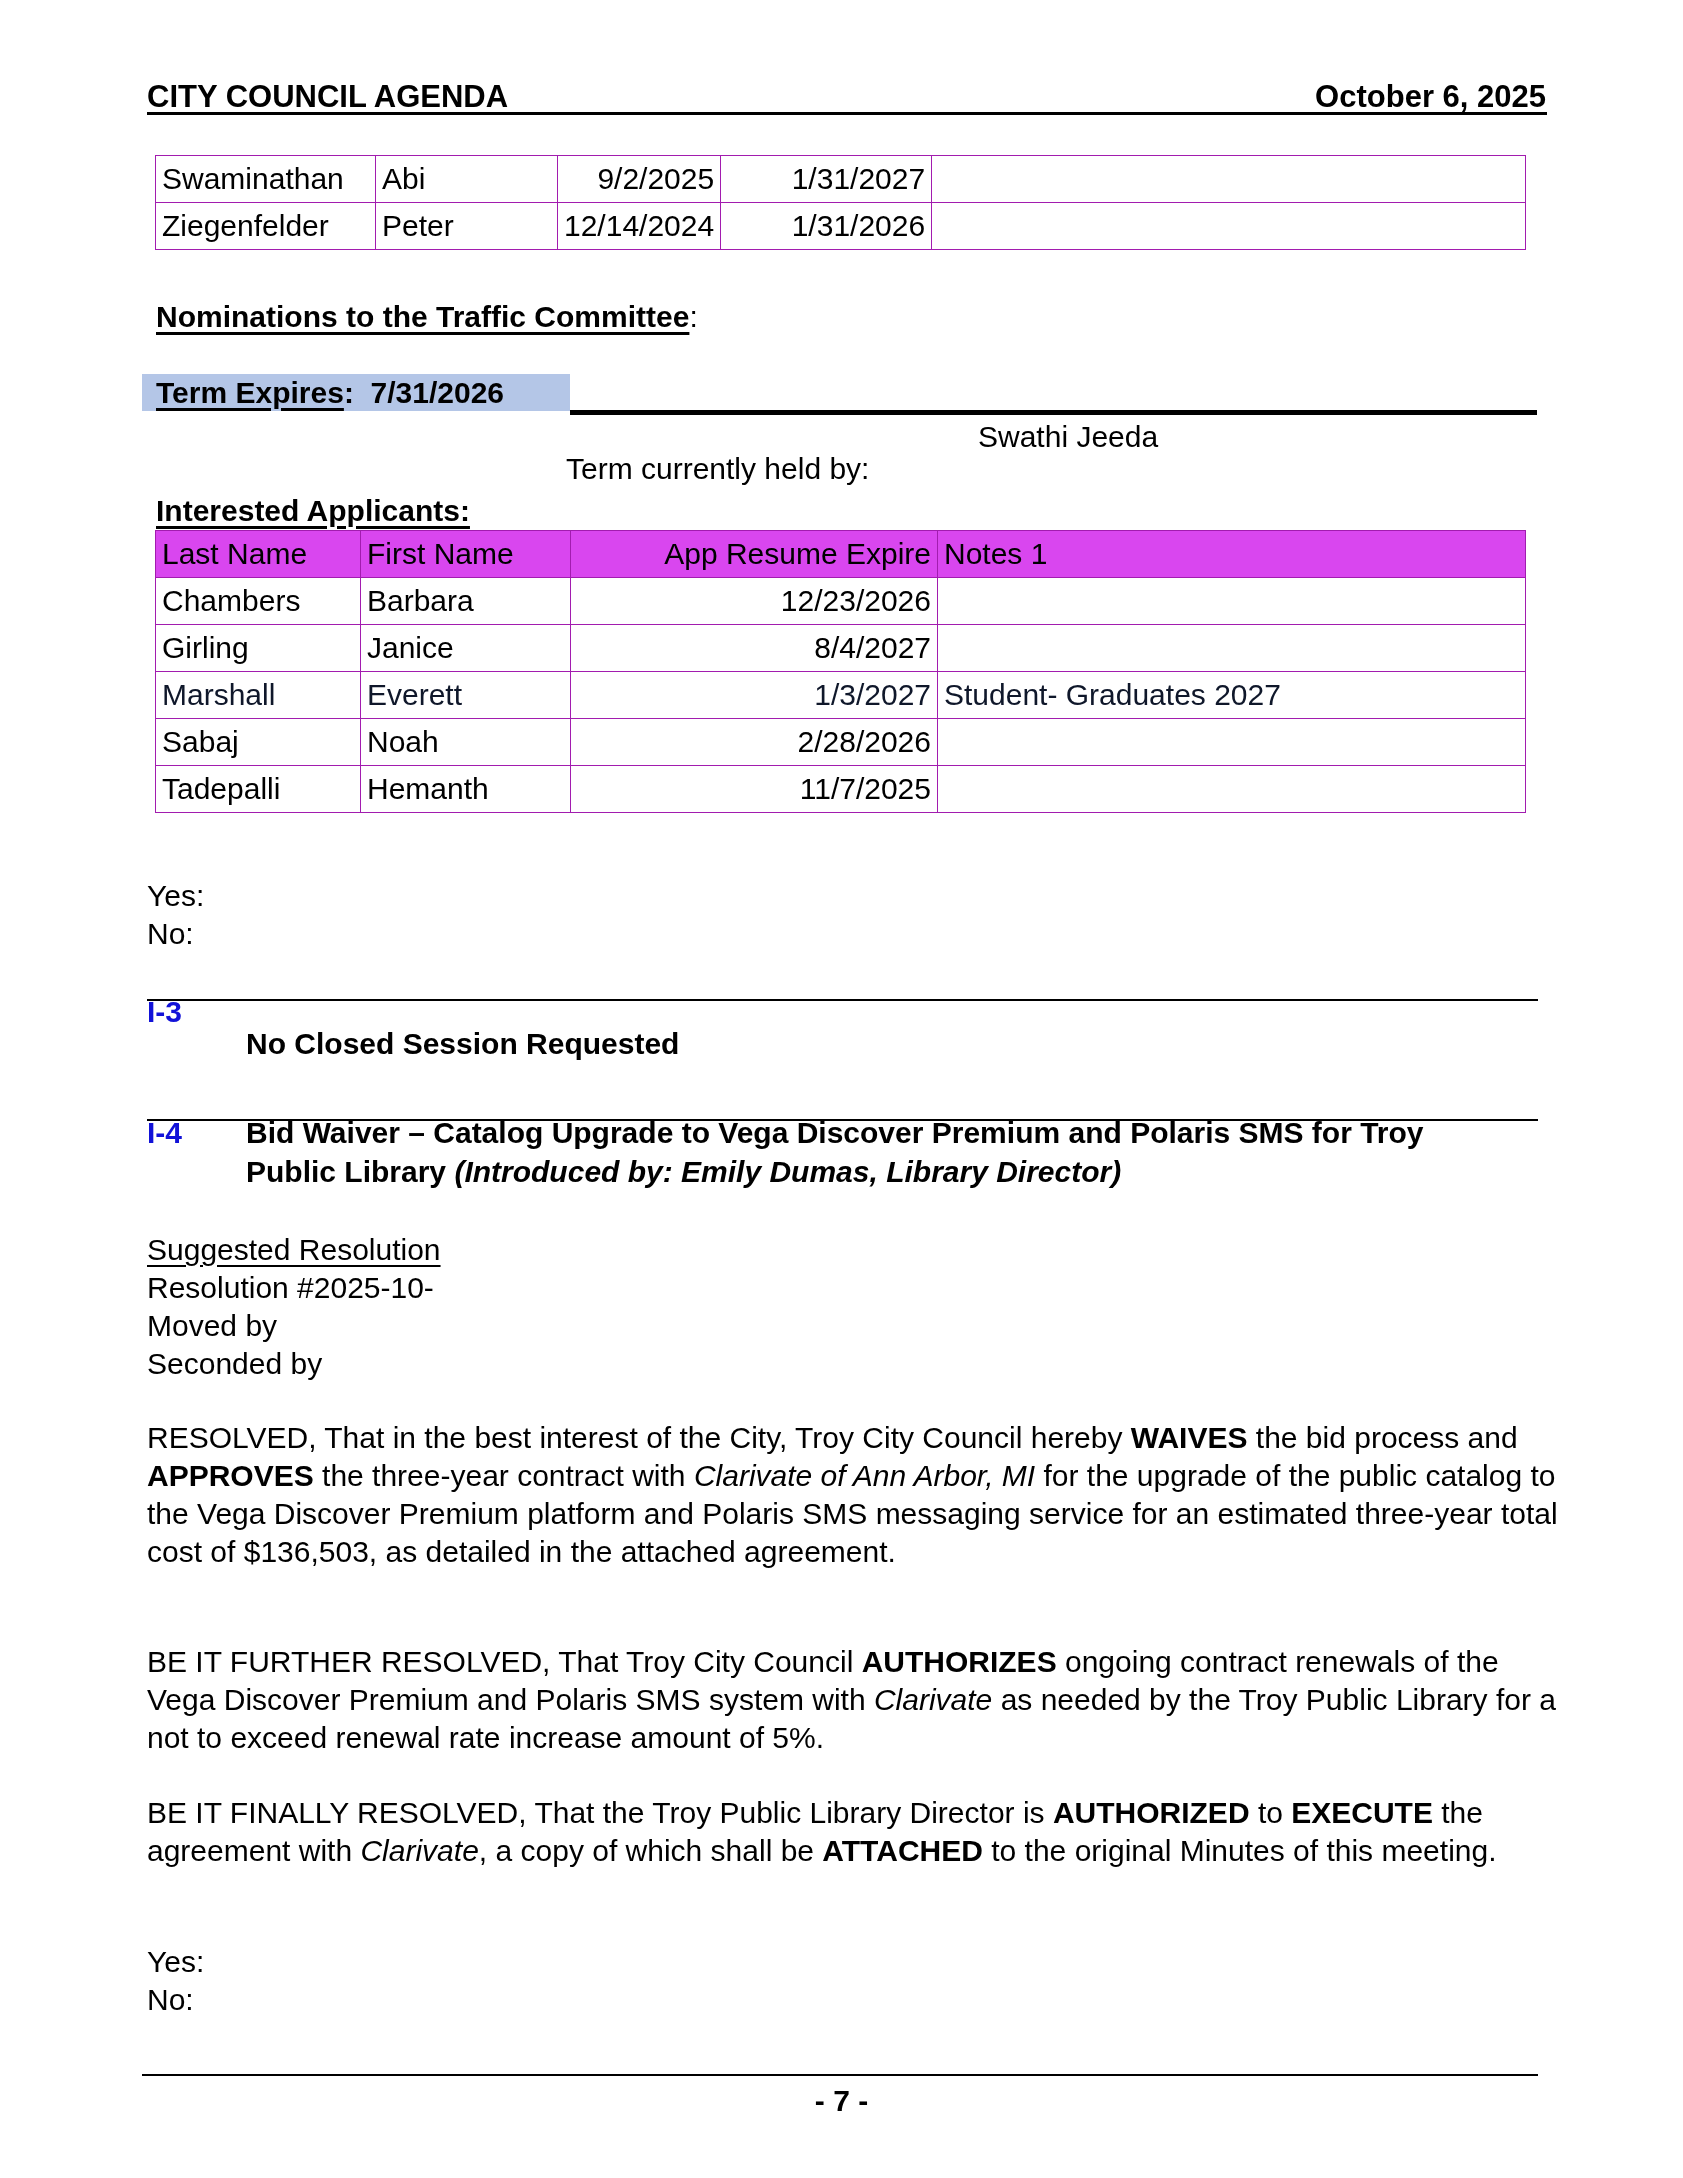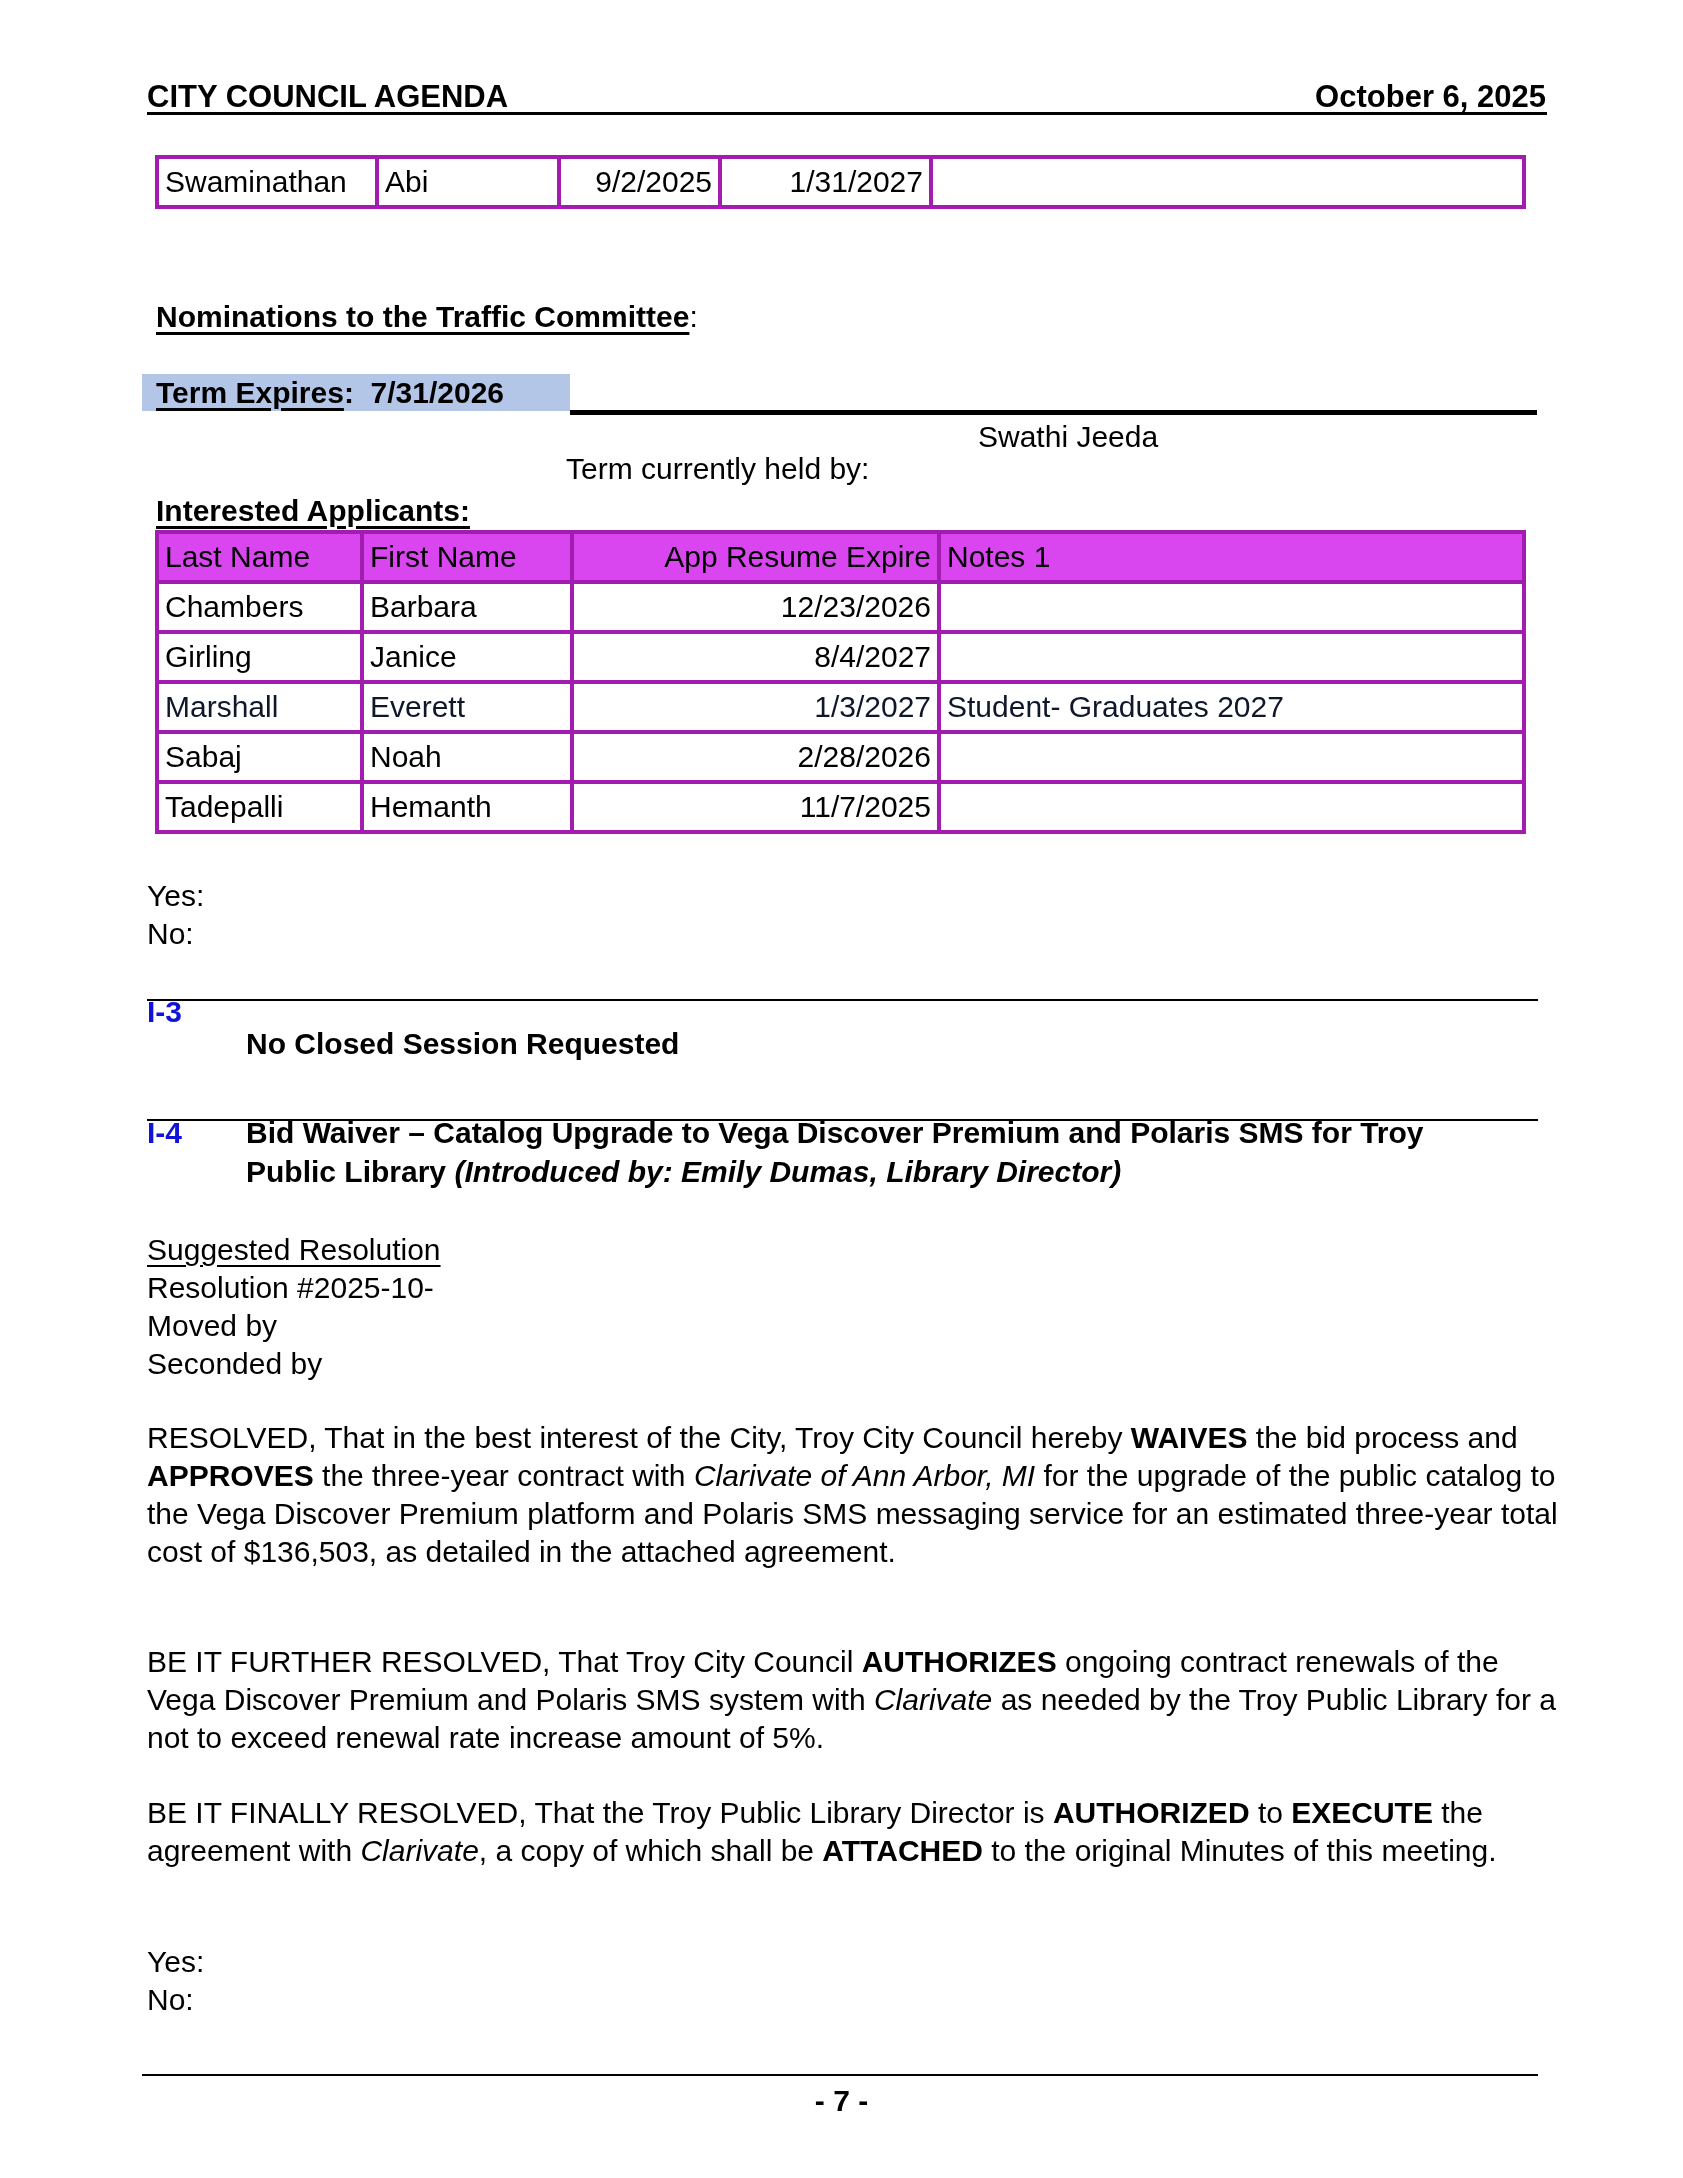--- a/index.html
+++ b/index.html
@@ -2,21 +2,21 @@
 <html><head>
 <meta charset="utf-8">
 <style>
   html, body { margin:0; padding:0; background:#ffffff; }
   body { width:1683px; height:2178px; position:relative; overflow:hidden;
          font-family:"Liberation Sans", sans-serif; color:#000; }
   .abs { position:absolute; }
   .hdr { font-size:31px; font-weight:bold; top:79px; line-height:36px; }
   .rule { position:absolute; background:#000; }
   table.grid { position:absolute; border-collapse:collapse; font-size:30px; }
-  table.grid td { border:4px solid #a21caf; padding:0 6px; height:46px; line-height:46px; white-space:nowrap; }
+  table.grid td { border:1px solid #a21caf; padding:0 6px; height:46px; line-height:46px; white-space:nowrap; }
   table.grid td.c { text-align:right; }
   table.grid tr.head td { background:#d946ef; }
   table.grid tr.hl td { color:#0f172a; }
   .body { font-size:30px; line-height:38px; }
   .u { text-decoration:underline; text-decoration-thickness:3px; text-underline-offset:5px; }
   .b { font-weight:bold; }
   .item-num { color:#1212d8; font-weight:bold; font-size:30px; }
   .item-title { font-weight:bold; font-size:30px; line-height:39px; }
   .para { font-size:30px; line-height:38px; width:1416px; }
 </style>
@@ -34,20 +34,27 @@
       <col style="width:161px">
       <col style="width:211px">
       <col>
     </colgroup>
   <tbody>
       <tr>
     <td>Swaminathan</td>
     <td>Abi</td>
     <td class="c">9/2/2025</td>
     <td class="c">1/31/2027</td>
+    <td></td>
+  </tr>
+  <tr>
+    <td>Ziegenfelder</td>
+    <td>Peter</td>
+    <td class="c">12/14/2024</td>
+    <td class="c">1/31/2026</td>
     <td></td>
   </tr>
 </tbody>
   </table>
 
 <div class="abs b" style="left:156px; top:299px; font-size:30px; line-height:36px;">
   <span class="u">Nominations to the Traffic Committee</span><span style="font-weight:normal">:</span>
 </div>
 
 <div class="abs" style="left:142px; top:374px; width:428px; height:37px; background:#b4c6e7;"></div>

